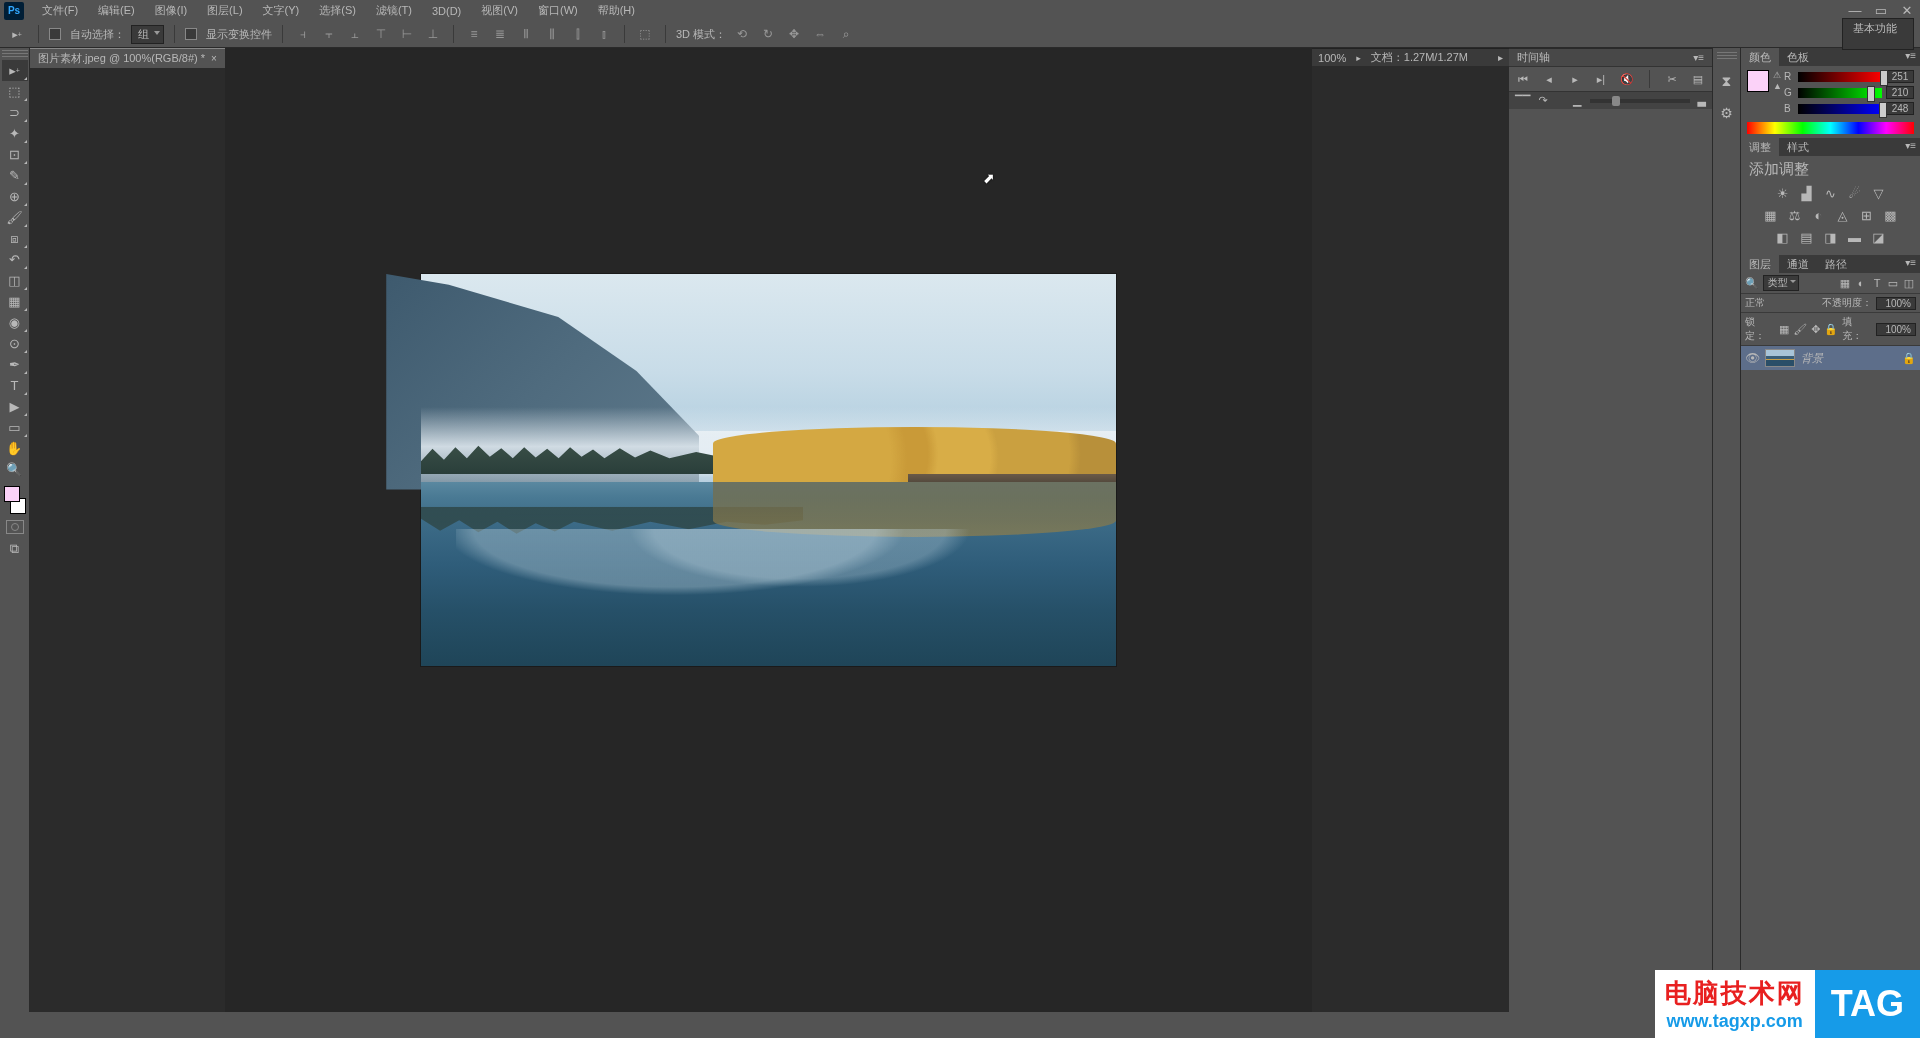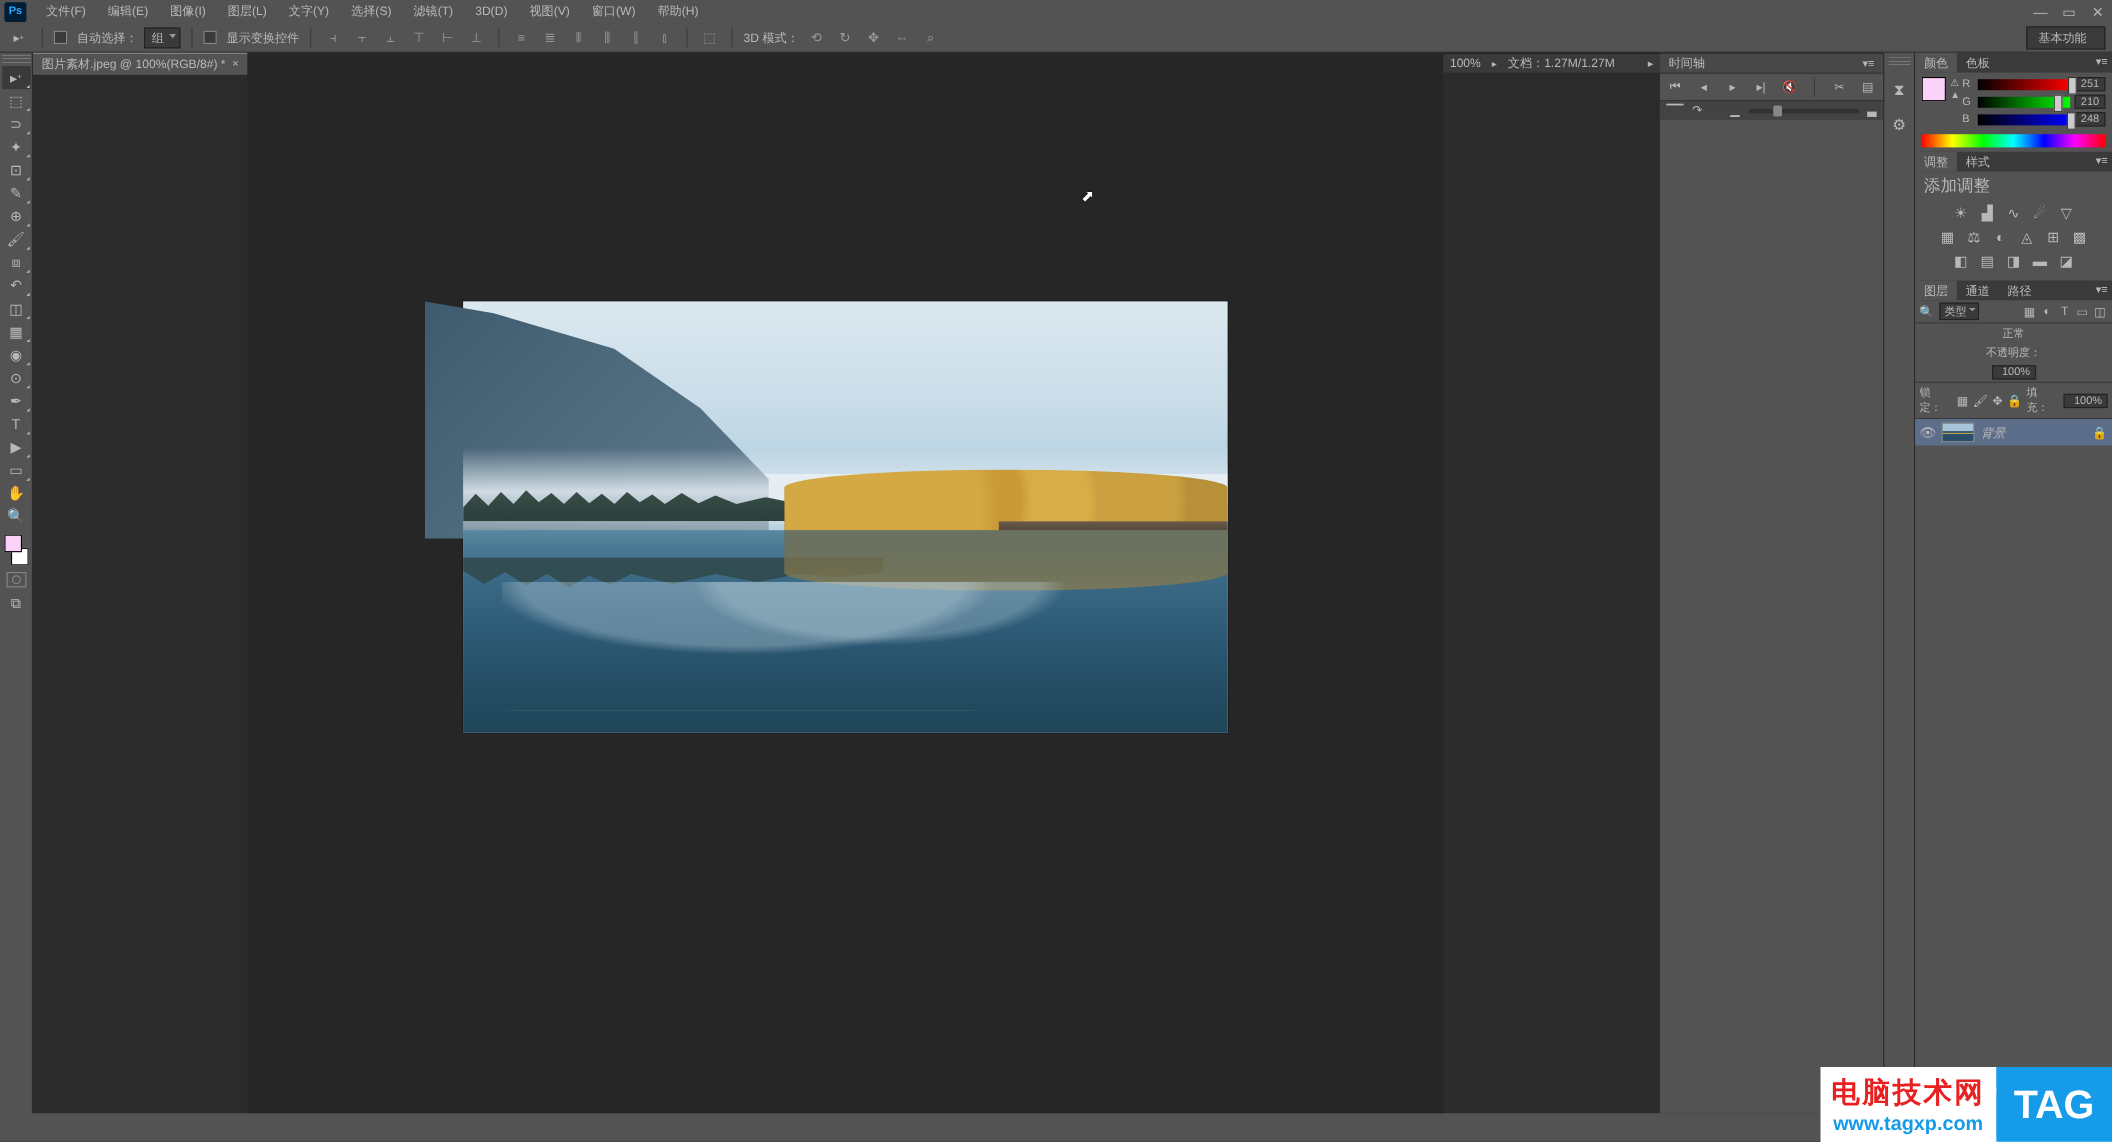--- a/index.html
+++ b/index.html
@@ -12,21 +12,21 @@
 .win-btn { width: 26px; height: 20px; display: flex; align-items: center; justify-content: center; cursor: pointer; font-size: 13px; }
 
 .options-bar { background: #535353; height: 27px; border-bottom: 1px solid #2a2a2a; display: flex; align-items: center; padding: 0 6px; gap: 6px; }
 .tool-icon-small { width: 22px; height: 20px; display: flex; align-items: center; justify-content: center; position: relative; }
 .checkbox { width: 12px; height: 12px; border: 1px solid #888; background: #3a3a3a; display: inline-block; vertical-align: middle; margin-right: 3px; }
 .opt-label { font-size: 11px; }
 .dropdown { background: #3a3a3a; border: 1px solid #222; padding: 1px 14px 1px 6px; position: relative; font-size: 11px; }
 .dropdown::after { content: ""; position: absolute; right: 3px; top: 5px; border-left: 3px solid transparent; border-right: 3px solid transparent; border-top: 4px solid #999; }
 .sep { width: 1px; height: 18px; background: #3a3a3a; margin: 0 4px; }
 .opt-icon { width: 20px; height: 20px; display: flex; align-items: center; justify-content: center; color: #999; font-size: 12px; }
-.workspace-dd { margin-left: auto; background: #3a3a3a; border: 1px solid #222; padding: 2px 16px 2px 10px; font-size: 11px; position: relative; }
+.workspace-dd { margin-left: auto; background: #3a3a3a; border: 1px solid #222; padding: 2px 16px 13px 10px; font-size: 11px; position: relative; }
 
 .main-area { display: flex; height: calc(100% - 48px - 26px); }
 
 .tools-panel { width: 30px; background: #535353; border-right: 1px solid #2a2a2a; display: flex; flex-direction: column; align-items: center; padding-top: 2px; }
 .tools-handle { width: 26px; height: 8px; background: repeating-linear-gradient(to bottom, #777 0 1px, transparent 1px 3px); margin-bottom: 2px; }
 .tool-btn { width: 26px; height: 21px; display: flex; align-items: center; justify-content: center; cursor: pointer; position: relative; font-size: 13px; }
 .tool-btn.active { background: #3a3a3a; }
 .tool-btn::after { content: ""; position: absolute; right: 1px; bottom: 1px; border-left: 3px solid transparent; border-bottom: 3px solid #b8b8b8; }
 .tool-btn.no-sub::after { display: none; }
 .color-swatches { margin-top: 6px; position: relative; width: 26px; height: 28px; }
@@ -109,21 +109,21 @@
 .adj-title { font-size: 15px; margin-bottom: 6px; }
 .adj-row { display: flex; justify-content: center; gap: 6px; margin-bottom: 6px; }
 .adj-icon { width: 18px; height: 16px; display: flex; align-items: center; justify-content: center; font-size: 13px; }
 
 .layers-body { }
 .layer-opts { display: flex; align-items: center; padding: 2px 4px; gap: 4px; font-size: 10px; border-bottom: 1px solid #3a3a3a; }
 .layer-opts .dd { background: #3a3a3a; border: 1px solid #222; padding: 0 10px 0 4px; position: relative; font-size: 10px; }
 .layer-opts .dd::after { content: ""; position: absolute; right: 2px; top: 4px; border-left: 3px solid transparent; border-right: 3px solid transparent; border-top: 3px solid #999; }
 .filter-icons { display: flex; gap: 2px; margin-left: auto; }
 .filter-icons span { width: 14px; height: 14px; display: flex; align-items: center; justify-content: center; font-size: 11px; }
-.layer-opts2 { display: flex; align-items: center; padding: 2px 4px; gap: 4px; font-size: 10px; border-bottom: 1px solid #3a3a3a; flex-direction: column; }
+.layer-opts2 { display: flex; align-items: center; padding: 2px 4px; gap: 4px; font-size: 10px; border-bottom: 1px solid #3a3a3a; }
 .opacity-field { background: #3a3a3a; border: 1px solid #222; padding: 0 4px; font-size: 10px; width: 40px; text-align: right; }
 .lock-row { display: flex; align-items: center; padding: 2px 4px; gap: 4px; font-size: 10px; border-bottom: 1px solid #3a3a3a; }
 .lock-icons { display: flex; gap: 4px; }
 .lock-icons span { font-size: 11px; }
 .layer-list { min-height: 430px; }
 .layer-item { display: flex; align-items: center; background: #5d6e8a; height: 24px; padding: 0 4px; gap: 6px; font-size: 11px; }
 .layer-eye { width: 14px; font-size: 12px; }
 .layer-thumb { width: 30px; height: 18px; border: 1px solid #888; background: linear-gradient(to bottom, #a8c4d8 0 40%, #3a5e78 40% 55%, #c8a048 55% 60%, #2a4e68 60%); }
 .layer-name { flex: 1; font-style: italic; }
 .layer-lock { font-size: 11px; }

